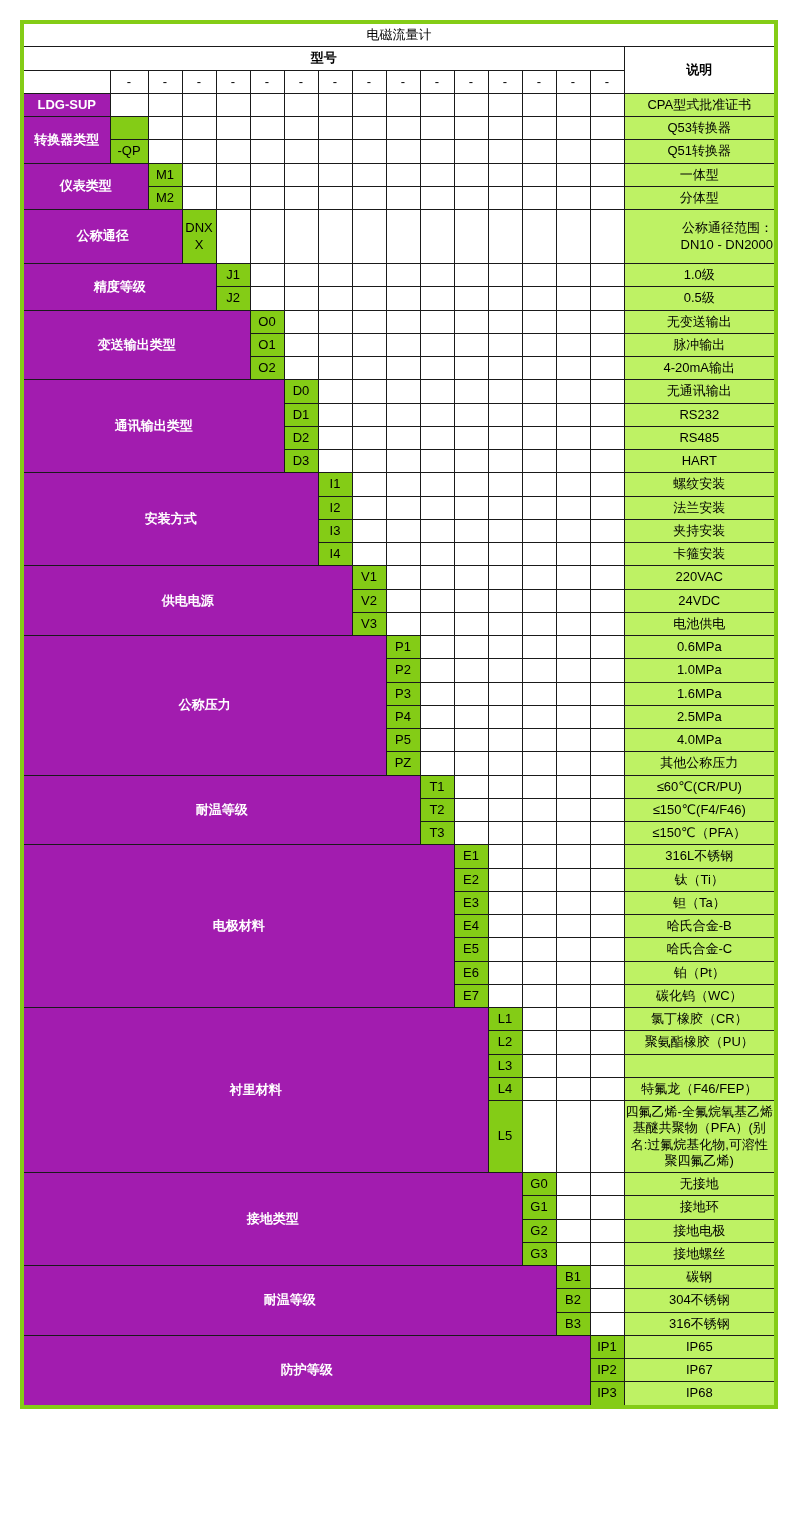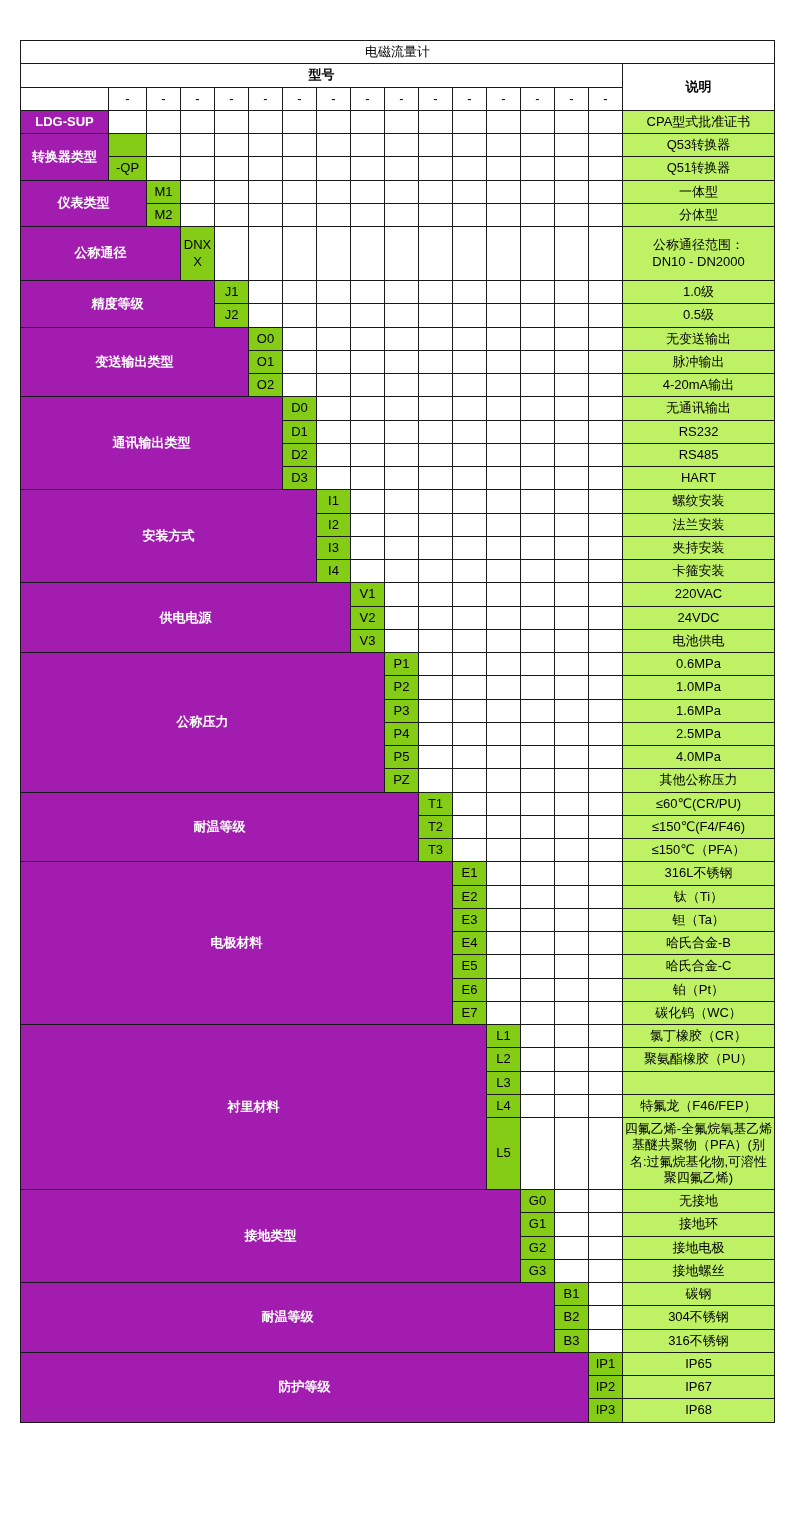--- a/index.html
+++ b/index.html
@@ -12,22 +12,21 @@
   #sheet{
     width:790px;
     min-height:1524px;
     box-sizing:border-box;
     padding:20px 20px 24px 20px;
   }
   table.spec{
     border-collapse:collapse;
     table-layout:fixed;
     width:750px;
-    border:1px solid #84cc16;
-    margin-top:20px;
+    border:4px solid #84cc16;
   }
   table.spec td{
     border:1px solid #1a1a1a;
     font-size:13px;
     line-height:1.25;
     text-align:center;
     vertical-align:middle;
     padding:3px 1px;
     height:22px;
     box-sizing:border-box;
@@ -227,21 +226,21 @@
           <td class="white"></td>
           <td class="white"></td>
           <td class="white"></td>
           <td class="white"></td>
           <td class="white"></td>
           <td class="white"></td>
           <td class="white"></td>
           <td class="white"></td>
           <td class="white"></td>
           <td class="white"></td>
-          <td class="desc multiline" style="height:54px;">
+          <td class="desc multiline" style="height:54px;text-align:right;">
             <div>公称通径范围：</div>
             <div>DN10 - DN2000</div>
           </td>
         </tr>
         <tr>
           <td class="blue group" rowspan="2" colspan="4">精度等级</td>
           <td class="code">J1</td>
           <td class="white"></td>
           <td class="white"></td>
           <td class="white"></td>

